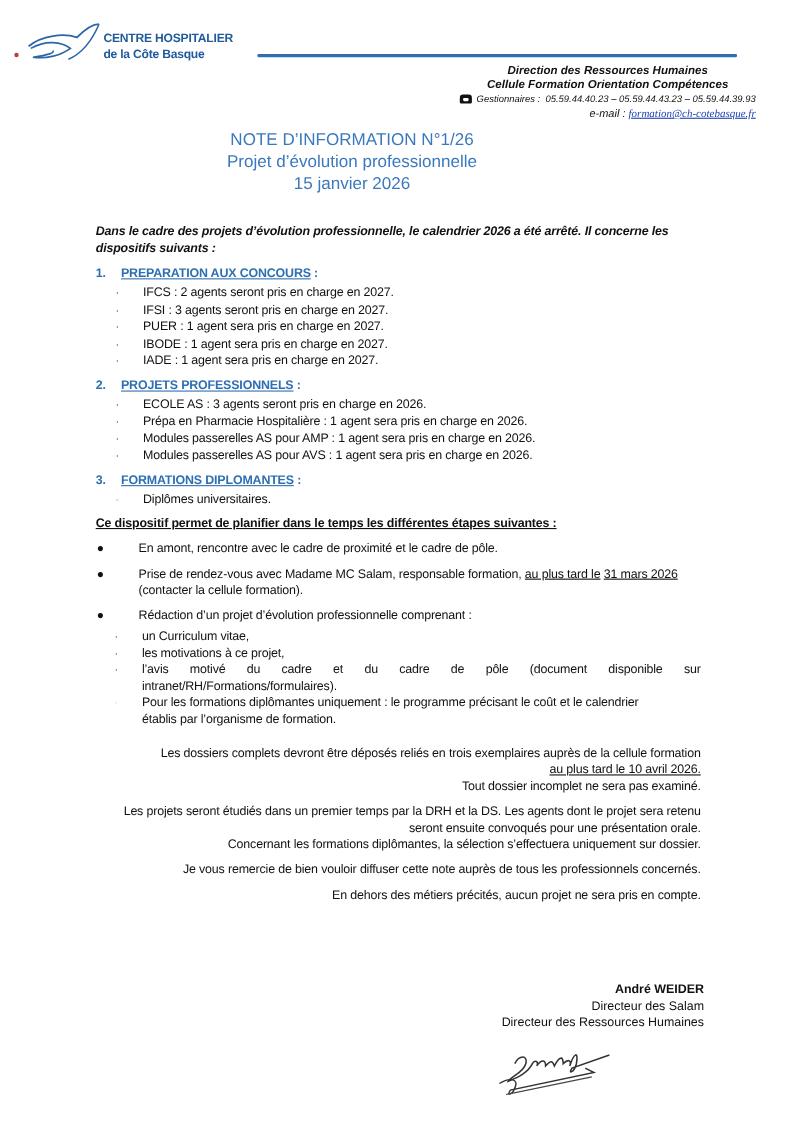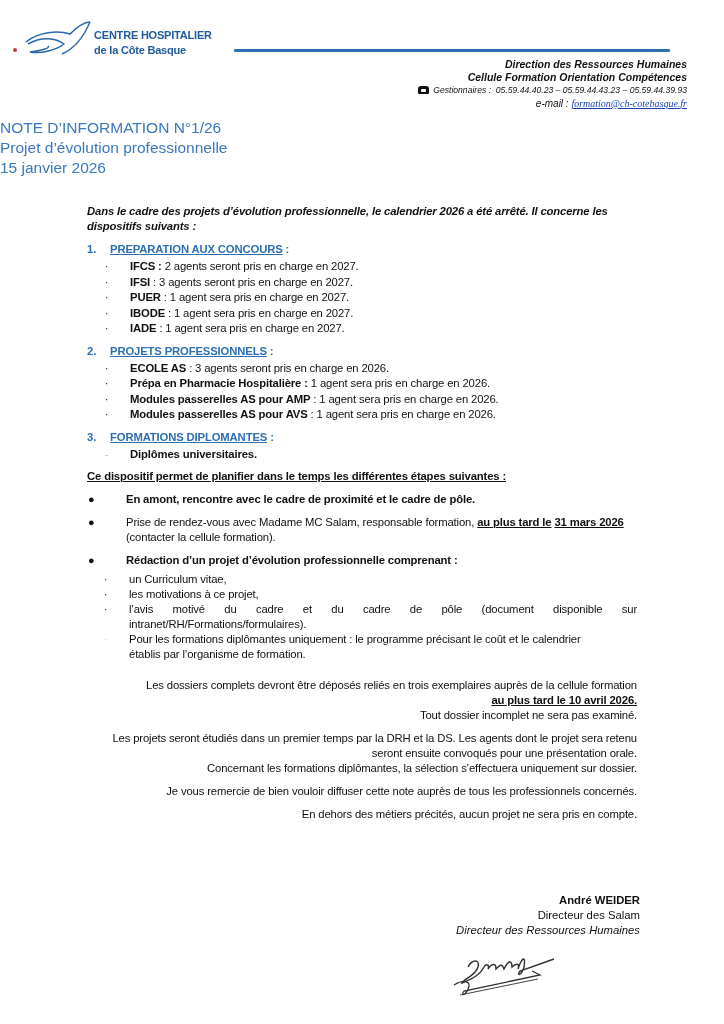--- a/index.html
+++ b/index.html
@@ -6,56 +6,56 @@
     html, body { width: 724px; height: 1024px; background: #ffffff; overflow: hidden; }
     body { position: relative; font-family: "Liberation Sans", "DejaVu Sans", sans-serif; color: #111; }
 
     .logo { position: absolute; left: 8px; top: 14px; width: 240px; height: 46px; }
     .logo svg.bird { position: absolute; left: 0; top: 0; }
     .logo .brand { position: absolute; left: 86px; top: 14px; color: #1f5a9a; font-weight: bold; font-size: 11px; line-height: 15px; letter-spacing: -0.2px; }
 
     .header-rule { position: absolute; left: 234px; top: 49px; width: 436px; height: 3px; background: #2e6fb3; border-radius: 1px; }
 
     .contact { position: absolute; right: 37px; top: 58px; text-align: right; font-style: italic; font-size: 10px; line-height: 13px; color: #111; }
-    .contact .dept { font-weight: bold; font-size: 10.5px; }
+    .contact .dept { font-weight: bold; font-size: 10.5px; text-align: center; }
     .contact .small { font-size: 8.6px; }
     .contact a { color: #1b3fb0; text-decoration: underline; font-family: "Liberation Serif", serif; font-size: 10px; }
     .phone-icon { display: inline-block; width: 11px; height: 8px; background: #111; border-radius: 3px 3px 1px 1px; margin-right: 2px; vertical-align: -1px; position: relative; }
     .phone-icon::after { content: ""; position: absolute; left: 3px; top: 3px; width: 5px; height: 3px; background: #fff; border-radius: 1px; }
 
-    .title-block { position: absolute; left: 0; width: 640px; top: 118px; color: #3b78bd; font-size: 15.5px; line-height: 20px; }
+    .title-block { position: absolute; left: 0; width: 640px; top: 118px; text-align: center; color: #3b78bd; font-size: 15.5px; line-height: 20px; }
 
     .content { position: absolute; left: 87px; width: 550px; top: 204px; font-size: 11.3px; line-height: 15px; letter-spacing: -0.15px; }
     .intro { font-weight: bold; margin-bottom: 8px; font-style: italic; }
     .sec-head { color: #2e6fb3; font-weight: bold; margin-bottom: 2px; display: flex; }
     .sec-head .num { width: 23px; }
     .sec-head .lbl { text-decoration: underline; }
     .sub-list { margin-left: 18px; margin-bottom: 7px; }
     .sub-list .item { display: flex; line-height: 15.5px; }
     .sub-list .dot { width: 25px; font-size: 10px; }
     .sub-list .dot.faint { color: #bbb; }
-    b { font-weight: bold; }
+    b { font-weight: normal; }
     u { text-decoration: underline; }
 
     .steps-head { font-weight: bold; text-decoration: underline; margin: 4px 0 8px 0; }
     .bullet { display: flex; margin-bottom: 8px; }
     .bullet .bdot { width: 23px; padding-left: 1px; font-size: 11px; }
     .bullet .btxt { flex: 1; padding-left: 16px; }
     .steps-sub { margin-left: 17px; margin-top: -4px; margin-bottom: 16px; }
     .steps-sub .item { display: flex; line-height: 15px; }
     .steps-sub .dot { width: 25px; font-size: 10px; }
     .steps-sub .dot.faint { color: #ccc; }
     .justify { text-align: justify; text-align-last: justify; word-spacing: 8px; }
 
     .para { margin-bottom: 8px; text-align: right; }
 
     .signature { position: absolute; left: 420px; top: 893px; width: 220px; font-size: 11.3px; line-height: 15px; text-align: right; }
     .signature .name { font-weight: bold; margin-left: 50px; }
     .signature .role1 { margin-left: 55px; }
-    .signature .role2 { margin-left: 10px; font-style: italic; }
+    .signature .role2 { margin-left: 10px; }
     .sig-svg { position: absolute; left: 450px; top: 945px; }
   </style>
 </head>
 <body>
 
 <div class="logo">
   <svg class="bird" width="90" height="46" viewBox="0 0 90 46">
     <circle cx="7" cy="36" r="2" fill="#c8373a"></circle>
     <path d="M18 28 C 30 18, 50 16, 62 20 C 70 12, 76 8, 82 8" fill="none" stroke="#2b67a8" stroke-width="1.6"></path>
     <path d="M20 30 C 34 22, 48 24, 56 30 C 48 36, 34 40, 22 38 C 36 36, 42 34, 40 32" fill="none" stroke="#2b67a8" stroke-width="1.5"></path>

